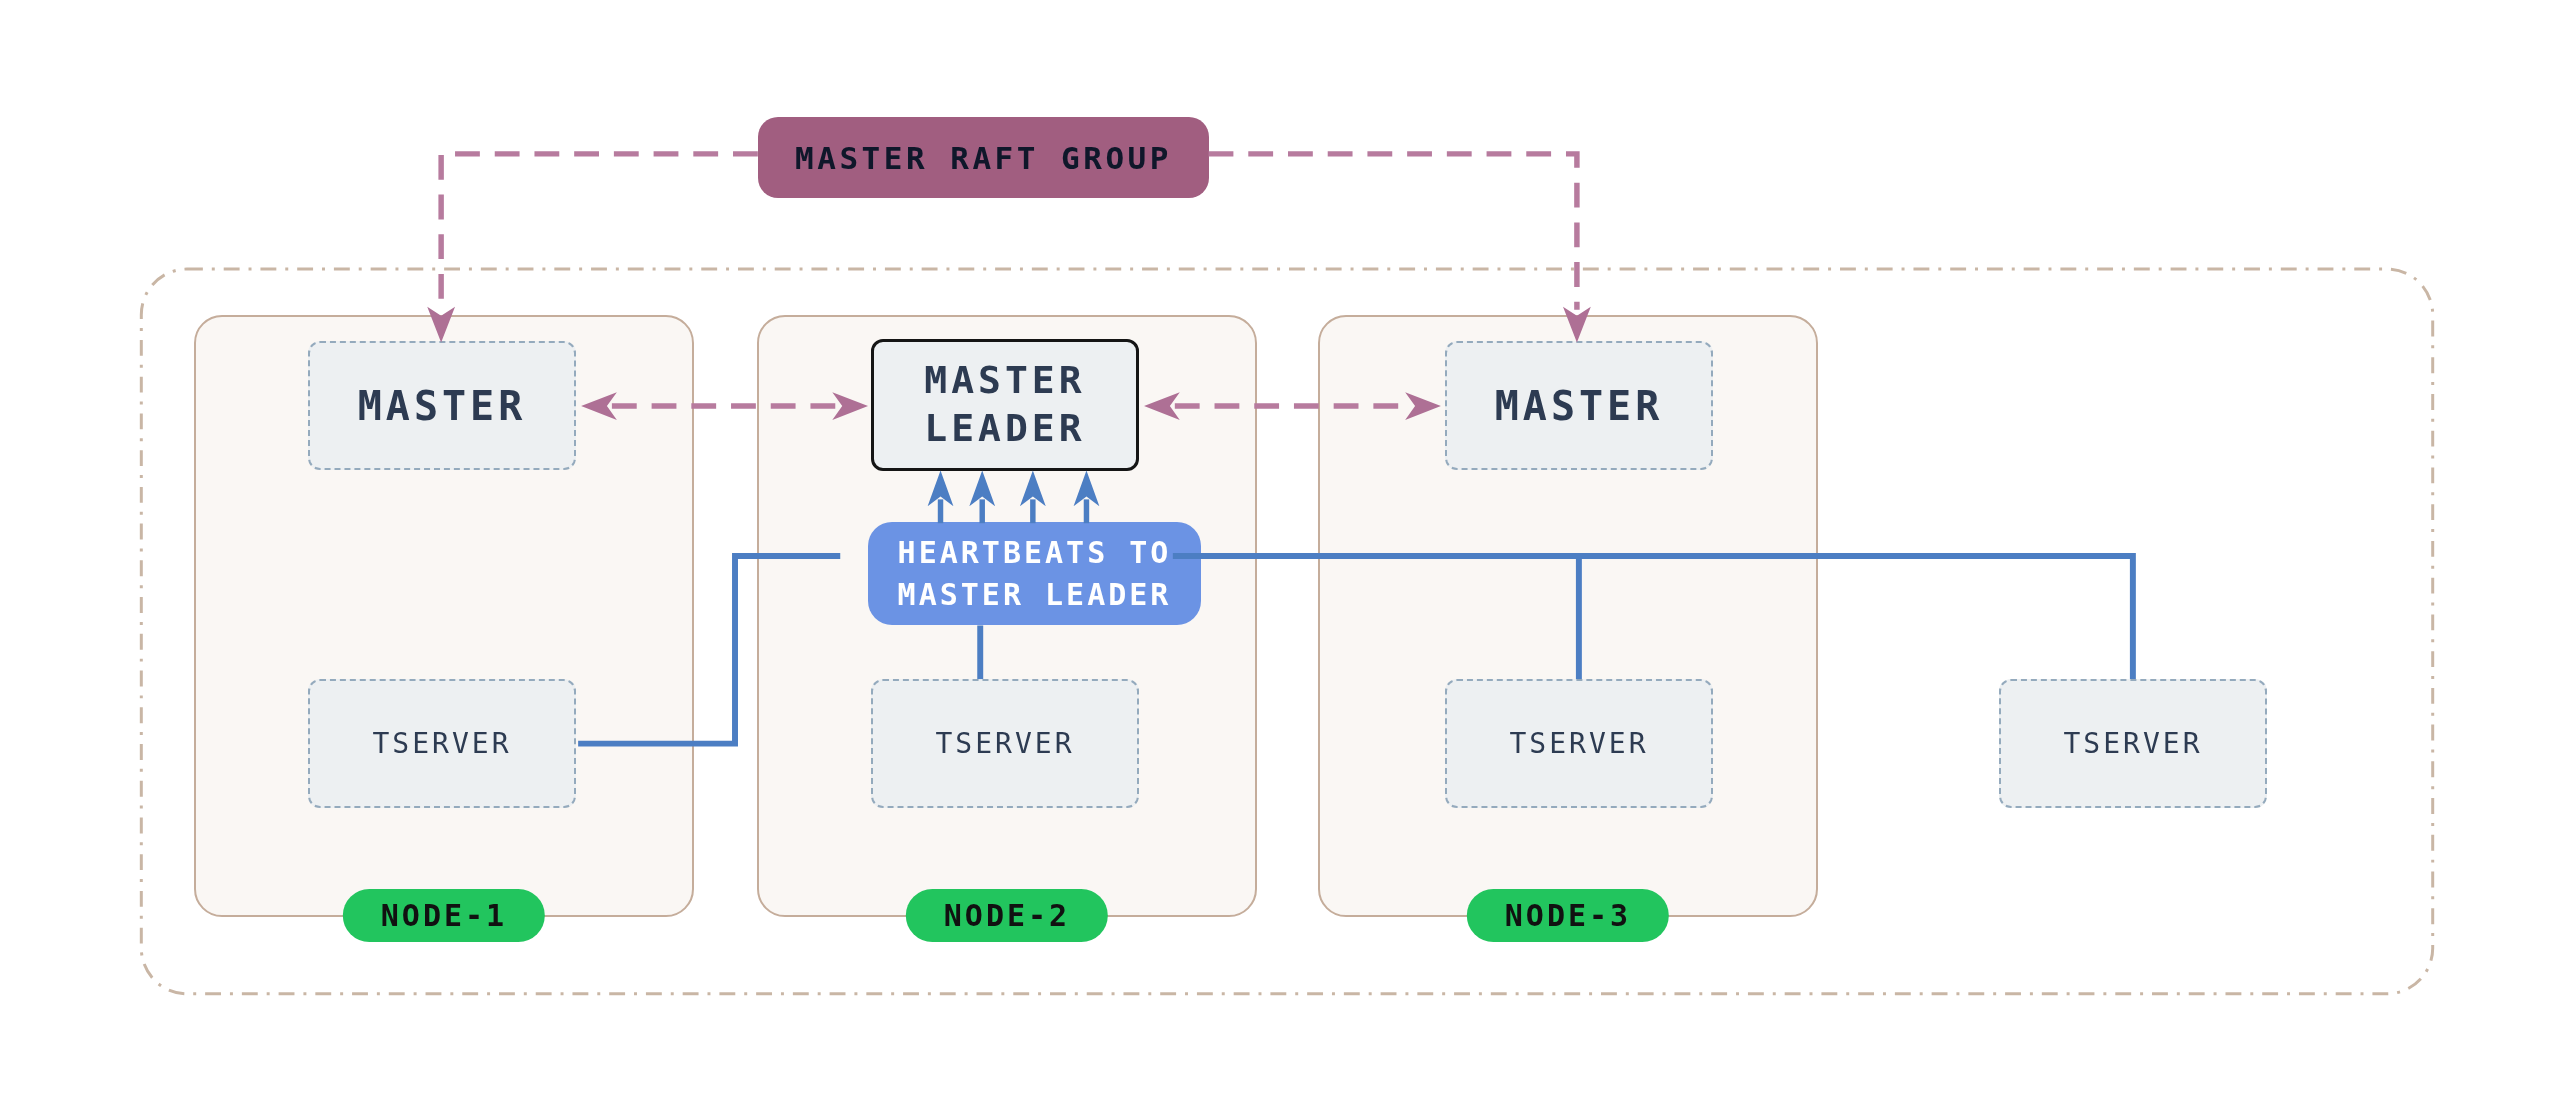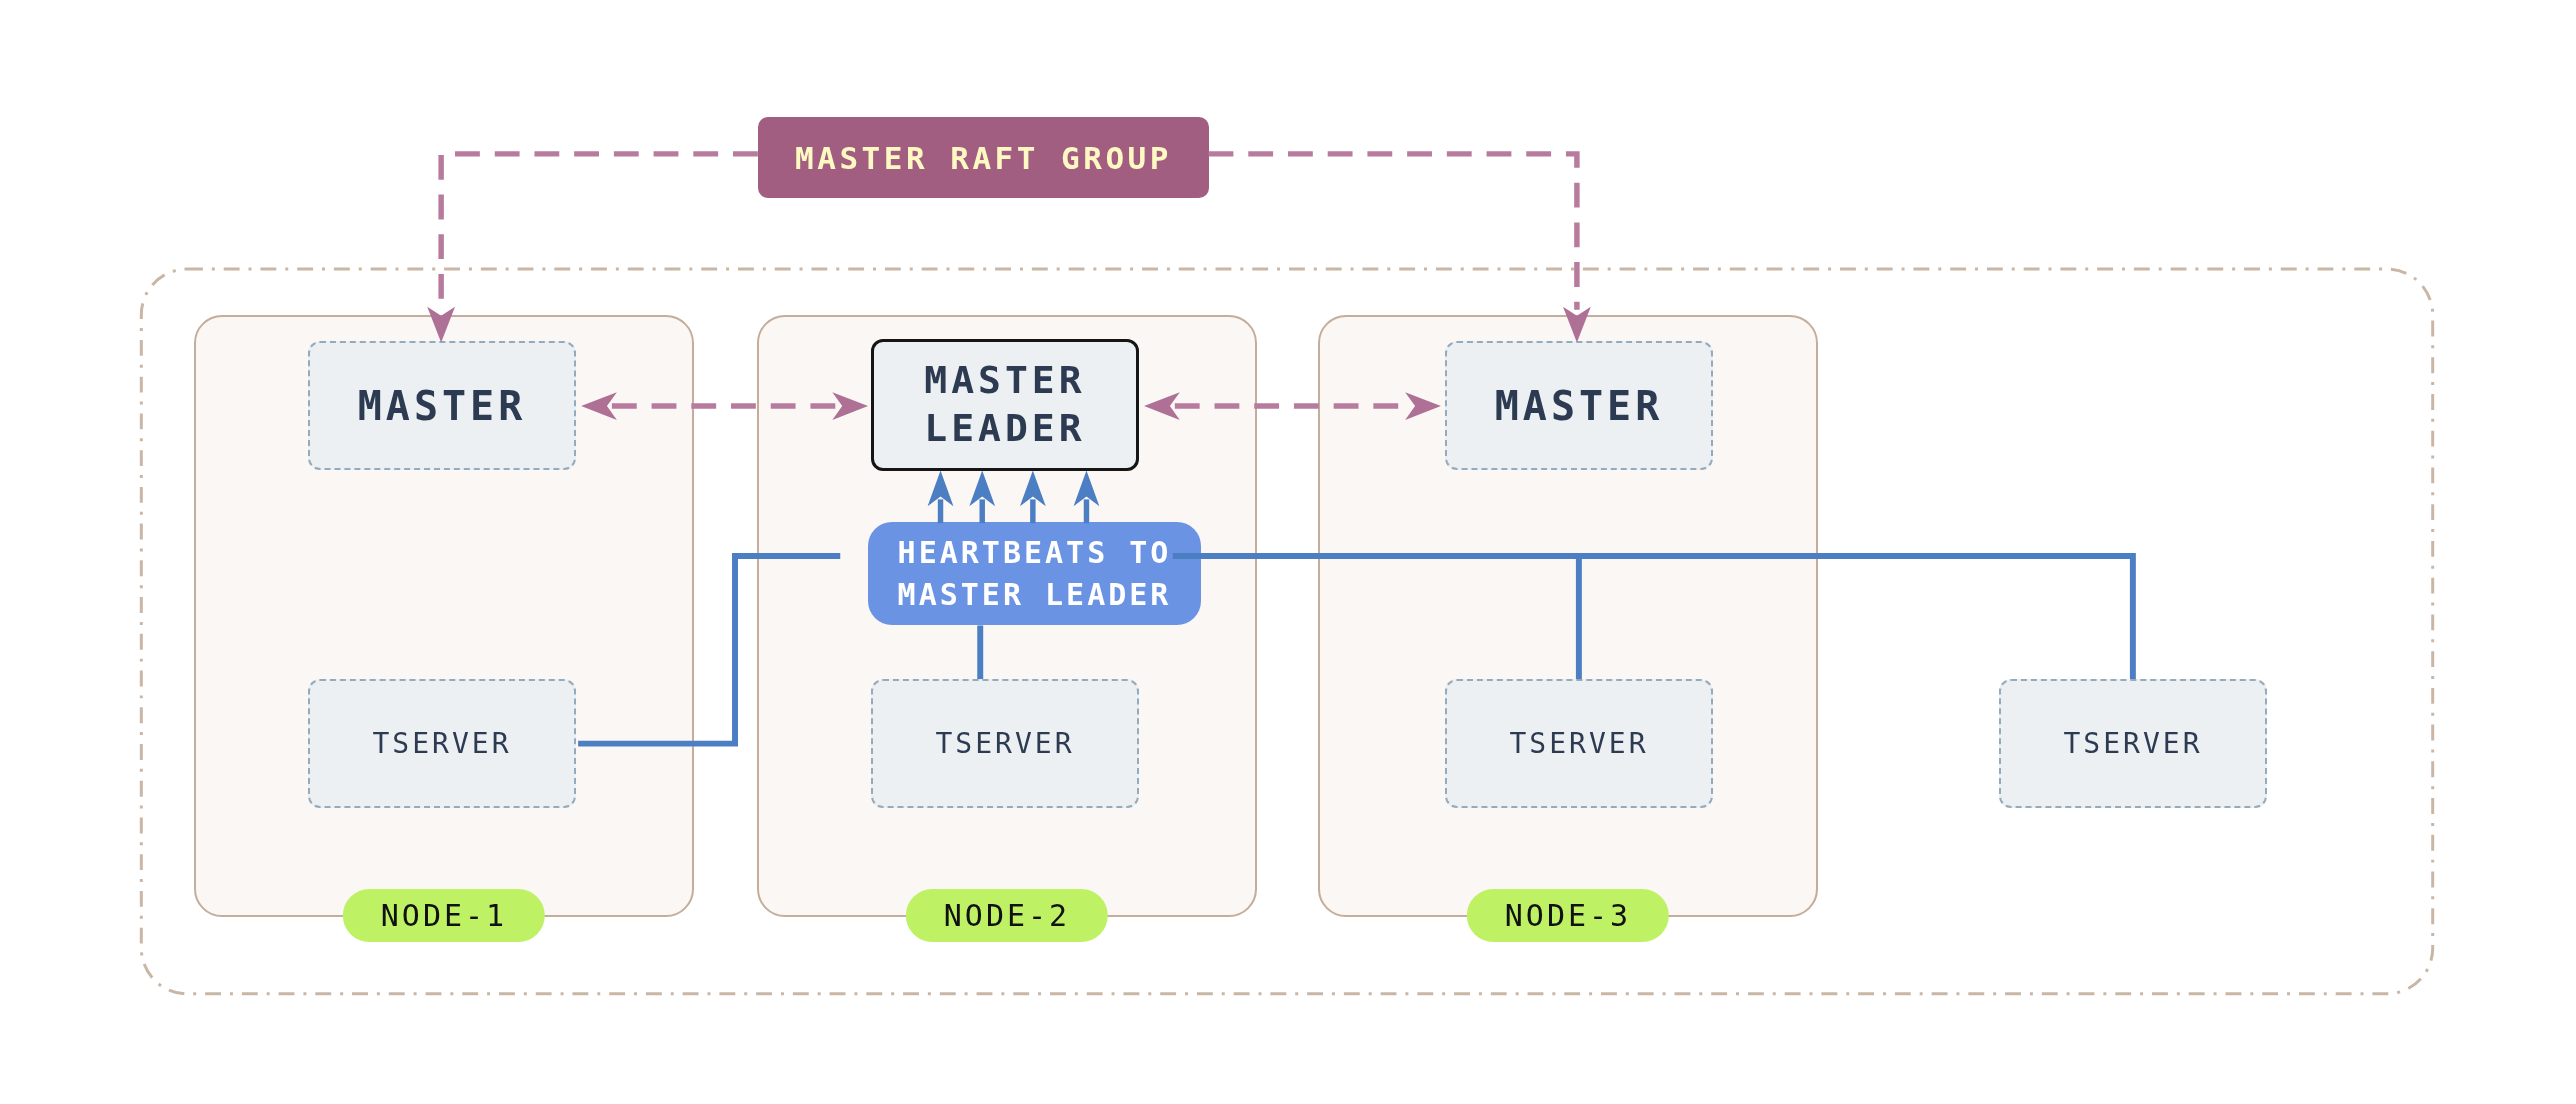--- a/index.html
+++ b/index.html
@@ -9,43 +9,43 @@
   }
   svg.layer { position:absolute; left:0; top:0; width:2576px; height:1104px; pointer-events:none; }
 
   
   .node {
     position:absolute; top:315px; width:500px; height:602px; box-sizing:border-box;
     background:#faf7f4; border:2.5px solid #c5ad9b; border-radius:28px;
   }
   .node-pill {
     position:absolute; left:50%; bottom:-27px; transform:translateX(-50%);
-    height:53px; padding:0 38px; background:#bef264; border-radius:27px;
+    height:53px; padding:0 38px; background:#22c55e; border-radius:27px;
     display:flex; align-items:center; justify-content:center;
-    font-size:30px; font-weight:normal; letter-spacing:3px; color:#111111; white-space:nowrap;
+    font-size:30px; font-weight:bold; letter-spacing:3px; color:#111111; white-space:nowrap;
   }
 
   
   .component {
     position:absolute; width:268px; height:129px; box-sizing:border-box;
     background:#edf0f2; border:2.5px dashed #94aabd; border-radius:12px;
     display:flex; flex-direction:column; align-items:center; justify-content:center;
     color:#2d3b52; white-space:nowrap;
   }
   .component.master  { font-size:40px; font-weight:bold;  letter-spacing:4px; }
   .component.tserver { font-size:28px; font-weight:normal; letter-spacing:3px; }
   .component.leader  {
     border:3px solid #151515; border-radius:12px; height:132px;
     font-size:38px; font-weight:bold; letter-spacing:4px; line-height:1.26;
   }
 
   
   .raft-badge {
     position:absolute; left:758px; top:117px; width:451px; height:81px; box-sizing:border-box;
-    background:#a15e80; border-radius:10px; color:#fef9c3;
+    background:#a15e80; border-radius:20px; color:#0f172a;
     display:flex; align-items:center; justify-content:center;
     font-size:31px; font-weight:bold; letter-spacing:3.5px; white-space:nowrap;
   }
   .hb-badge {
     position:absolute; left:840px; top:522px; width:333px; height:103px; box-sizing:border-box;
     background:#6b93e4; border-radius:24px; color:#ffffff;
     display:flex; flex-direction:column; align-items:center; justify-content:center;
     font-size:30px; font-weight:bold; letter-spacing:3px; line-height:1.38; white-space:nowrap;margin-left:28px;
   }
 </style>

